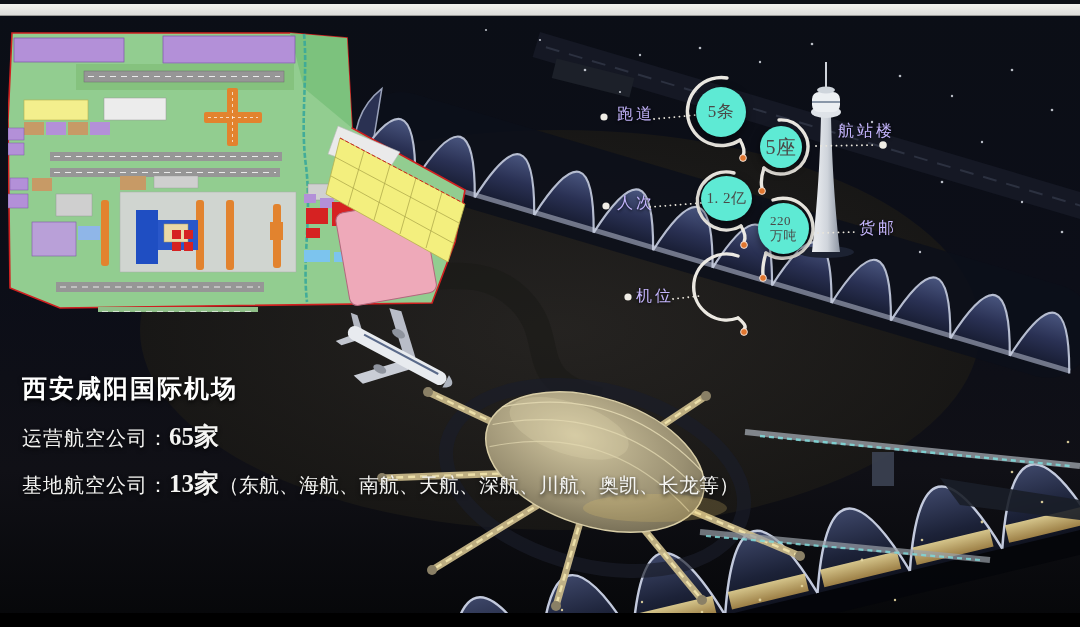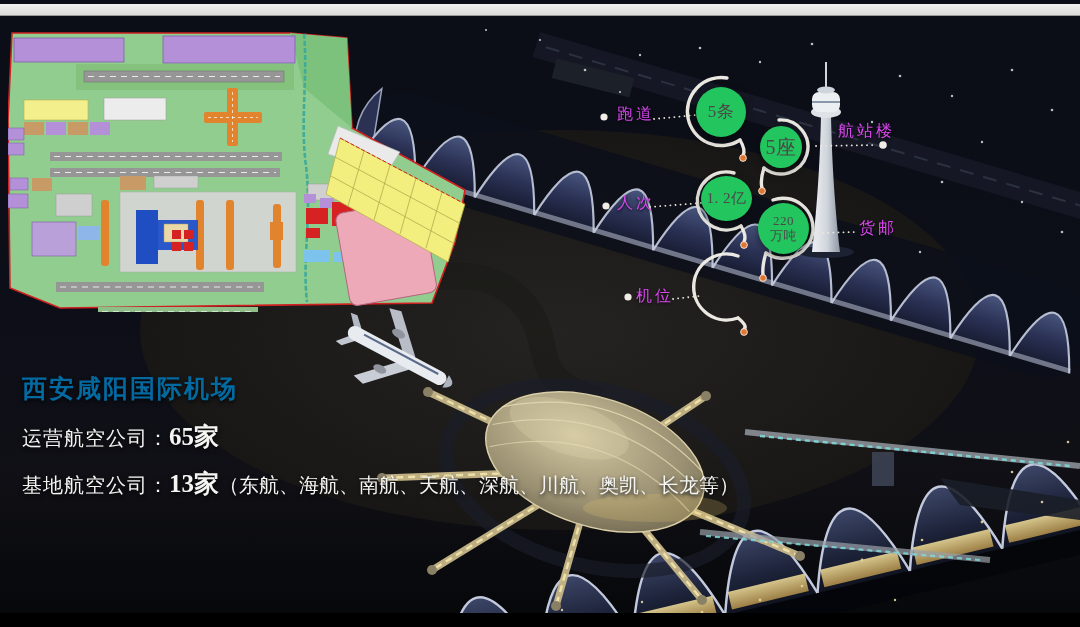--- a/index.html
+++ b/index.html
@@ -6,41 +6,41 @@
   .stage{position:relative;width:1080px;height:627px;overflow:hidden;background:#000;
          font-family:"Liberation Serif", serif;}
   svg{display:block;}
   .scene,.overlay{position:absolute;left:0;top:0;}
   .overlay{pointer-events:none;}
   .planmap{position:absolute;left:8px;top:26px;}
   .top-strip{position:absolute;left:0;top:4px;width:1080px;height:11px;
              background:linear-gradient(#f0f0ee,#dcdcda);border-bottom:1px solid #9a9a98;z-index:9;}
   .bottom-bar{position:absolute;left:0;top:613px;width:1080px;height:14px;background:#000;z-index:9;}
 
-  .bubble{position:absolute;border-radius:50%;background:#22c55e;color:#4a4a48;
-          display:flex;align-items:center;justify-content:center;text-align:center;
+  .bubble{position:absolute;border-radius:50%;background:#5eead4;color:#4a4a48;
+          display:flex;align-items:center;justify-content:center;text-align:left;
           white-space:pre-line;line-height:1.12;z-index:5;
           box-shadow:0 3px 8px rgba(0,0,0,.5);letter-spacing:.5px;}
   .b1{left:696px;top:87px;width:50px;height:50px;font-size:17px;}
   .b2{left:760px;top:126px;width:42px;height:42px;font-size:20px;}
   .b3{left:701px;top:176px;width:51px;height:45px;font-size:15px;}
   .b4{left:758px;top:203px;width:51px;height:51px;font-size:13px;}
   .b5{left:699px;top:259px;width:57px;height:57px;font-size:15px;}
 
-  .callout-label{position:absolute;color:#d946ef;font-size:16px;letter-spacing:3px;z-index:5;
+  .callout-label{position:absolute;color:#c4b5fd;font-size:16px;letter-spacing:3px;z-index:5;
                  text-shadow:0 1px 3px rgba(0,0,0,.9);}
   .l-paodao{left:617px;top:104px;}
   .l-hangzhanlou{left:838px;top:121px;}
   .l-renci{left:617px;top:193px;}
   .l-huoyou{left:859px;top:218px;}
   .l-jiwei{left:636px;top:286px;}
 
   .info{position:absolute;left:22px;top:372px;z-index:6;color:#f4f4f2;}
   .info .title{font-family:"Liberation Sans", sans-serif;font-weight:700;font-size:25px;
-               letter-spacing:2px;color:#0369a1;text-shadow:0 2px 4px rgba(0,0,0,.85);}
+               letter-spacing:2px;color:#ffffff;text-shadow:0 2px 4px rgba(0,0,0,.85);}
   .fact{margin-top:14.5px;font-size:20px;letter-spacing:1px;text-shadow:0 2px 4px rgba(0,0,0,.85);}
   .fact b{font-size:25px;letter-spacing:0;}
   .fact .detail{letter-spacing:0;}
 </style>
 </head>
 <body>
 
 <div class="stage">
 
   <svg class="scene" width="1080" height="627" viewBox="0 0 1080 627">

